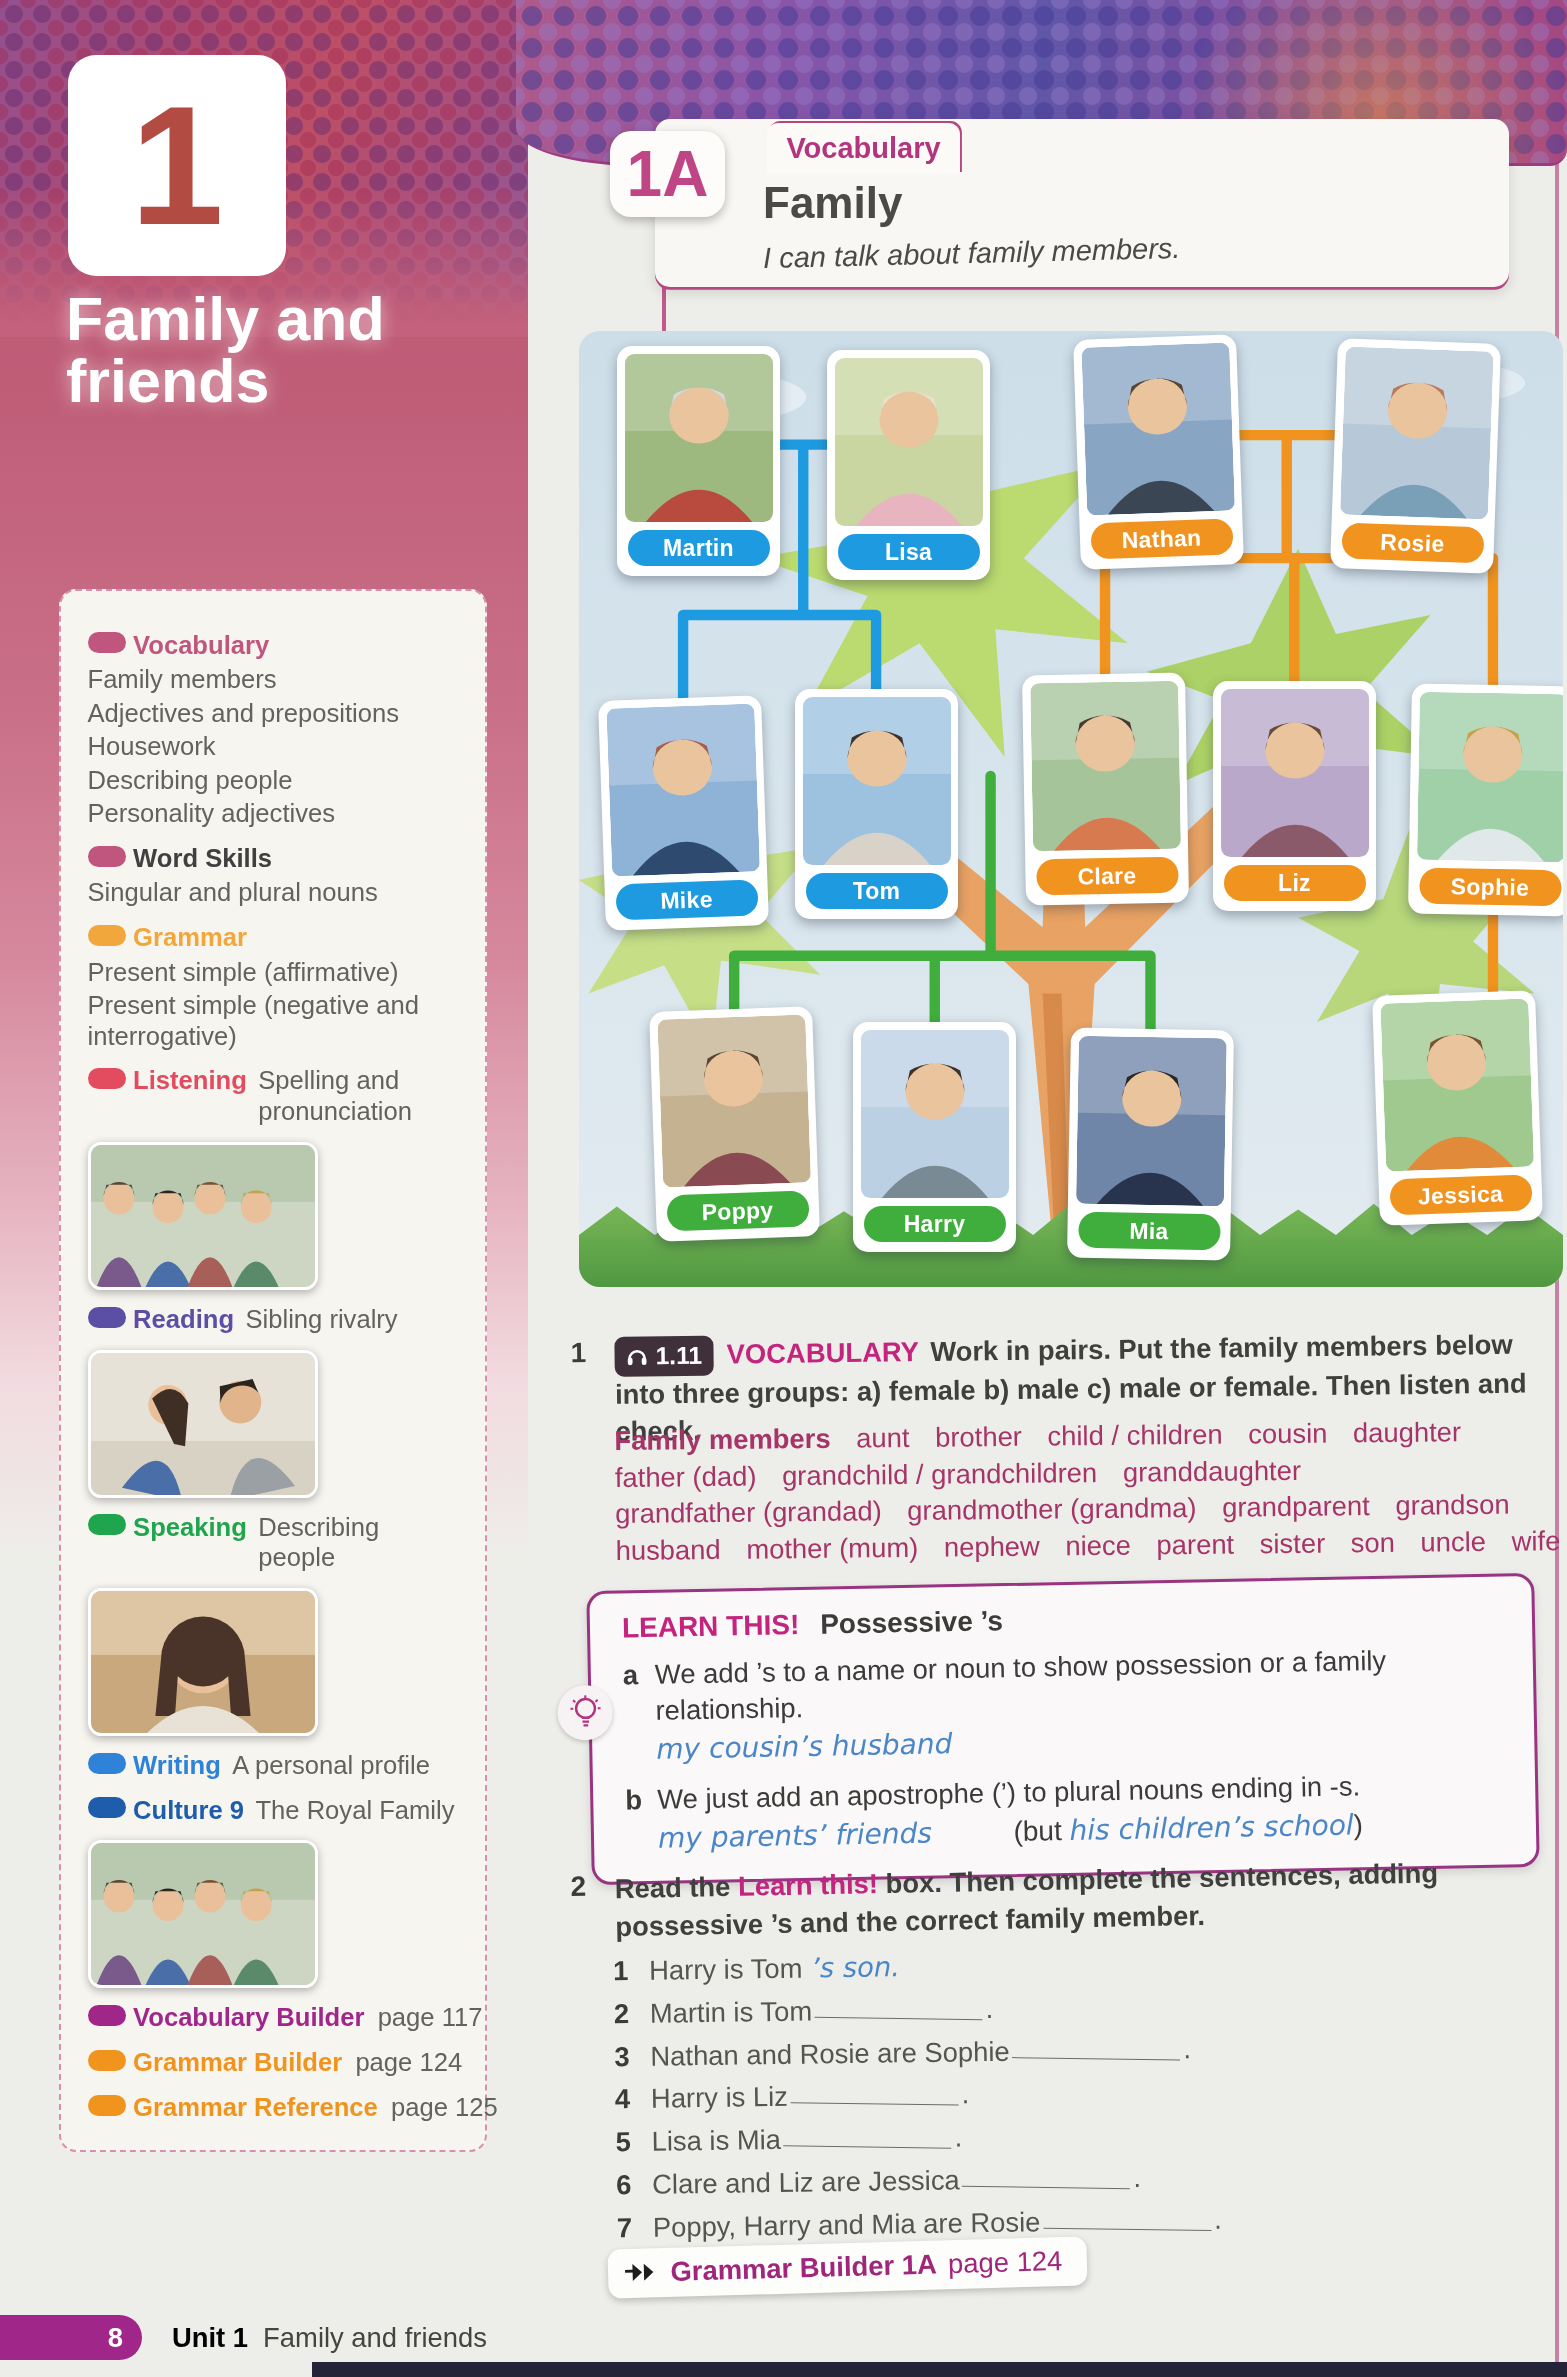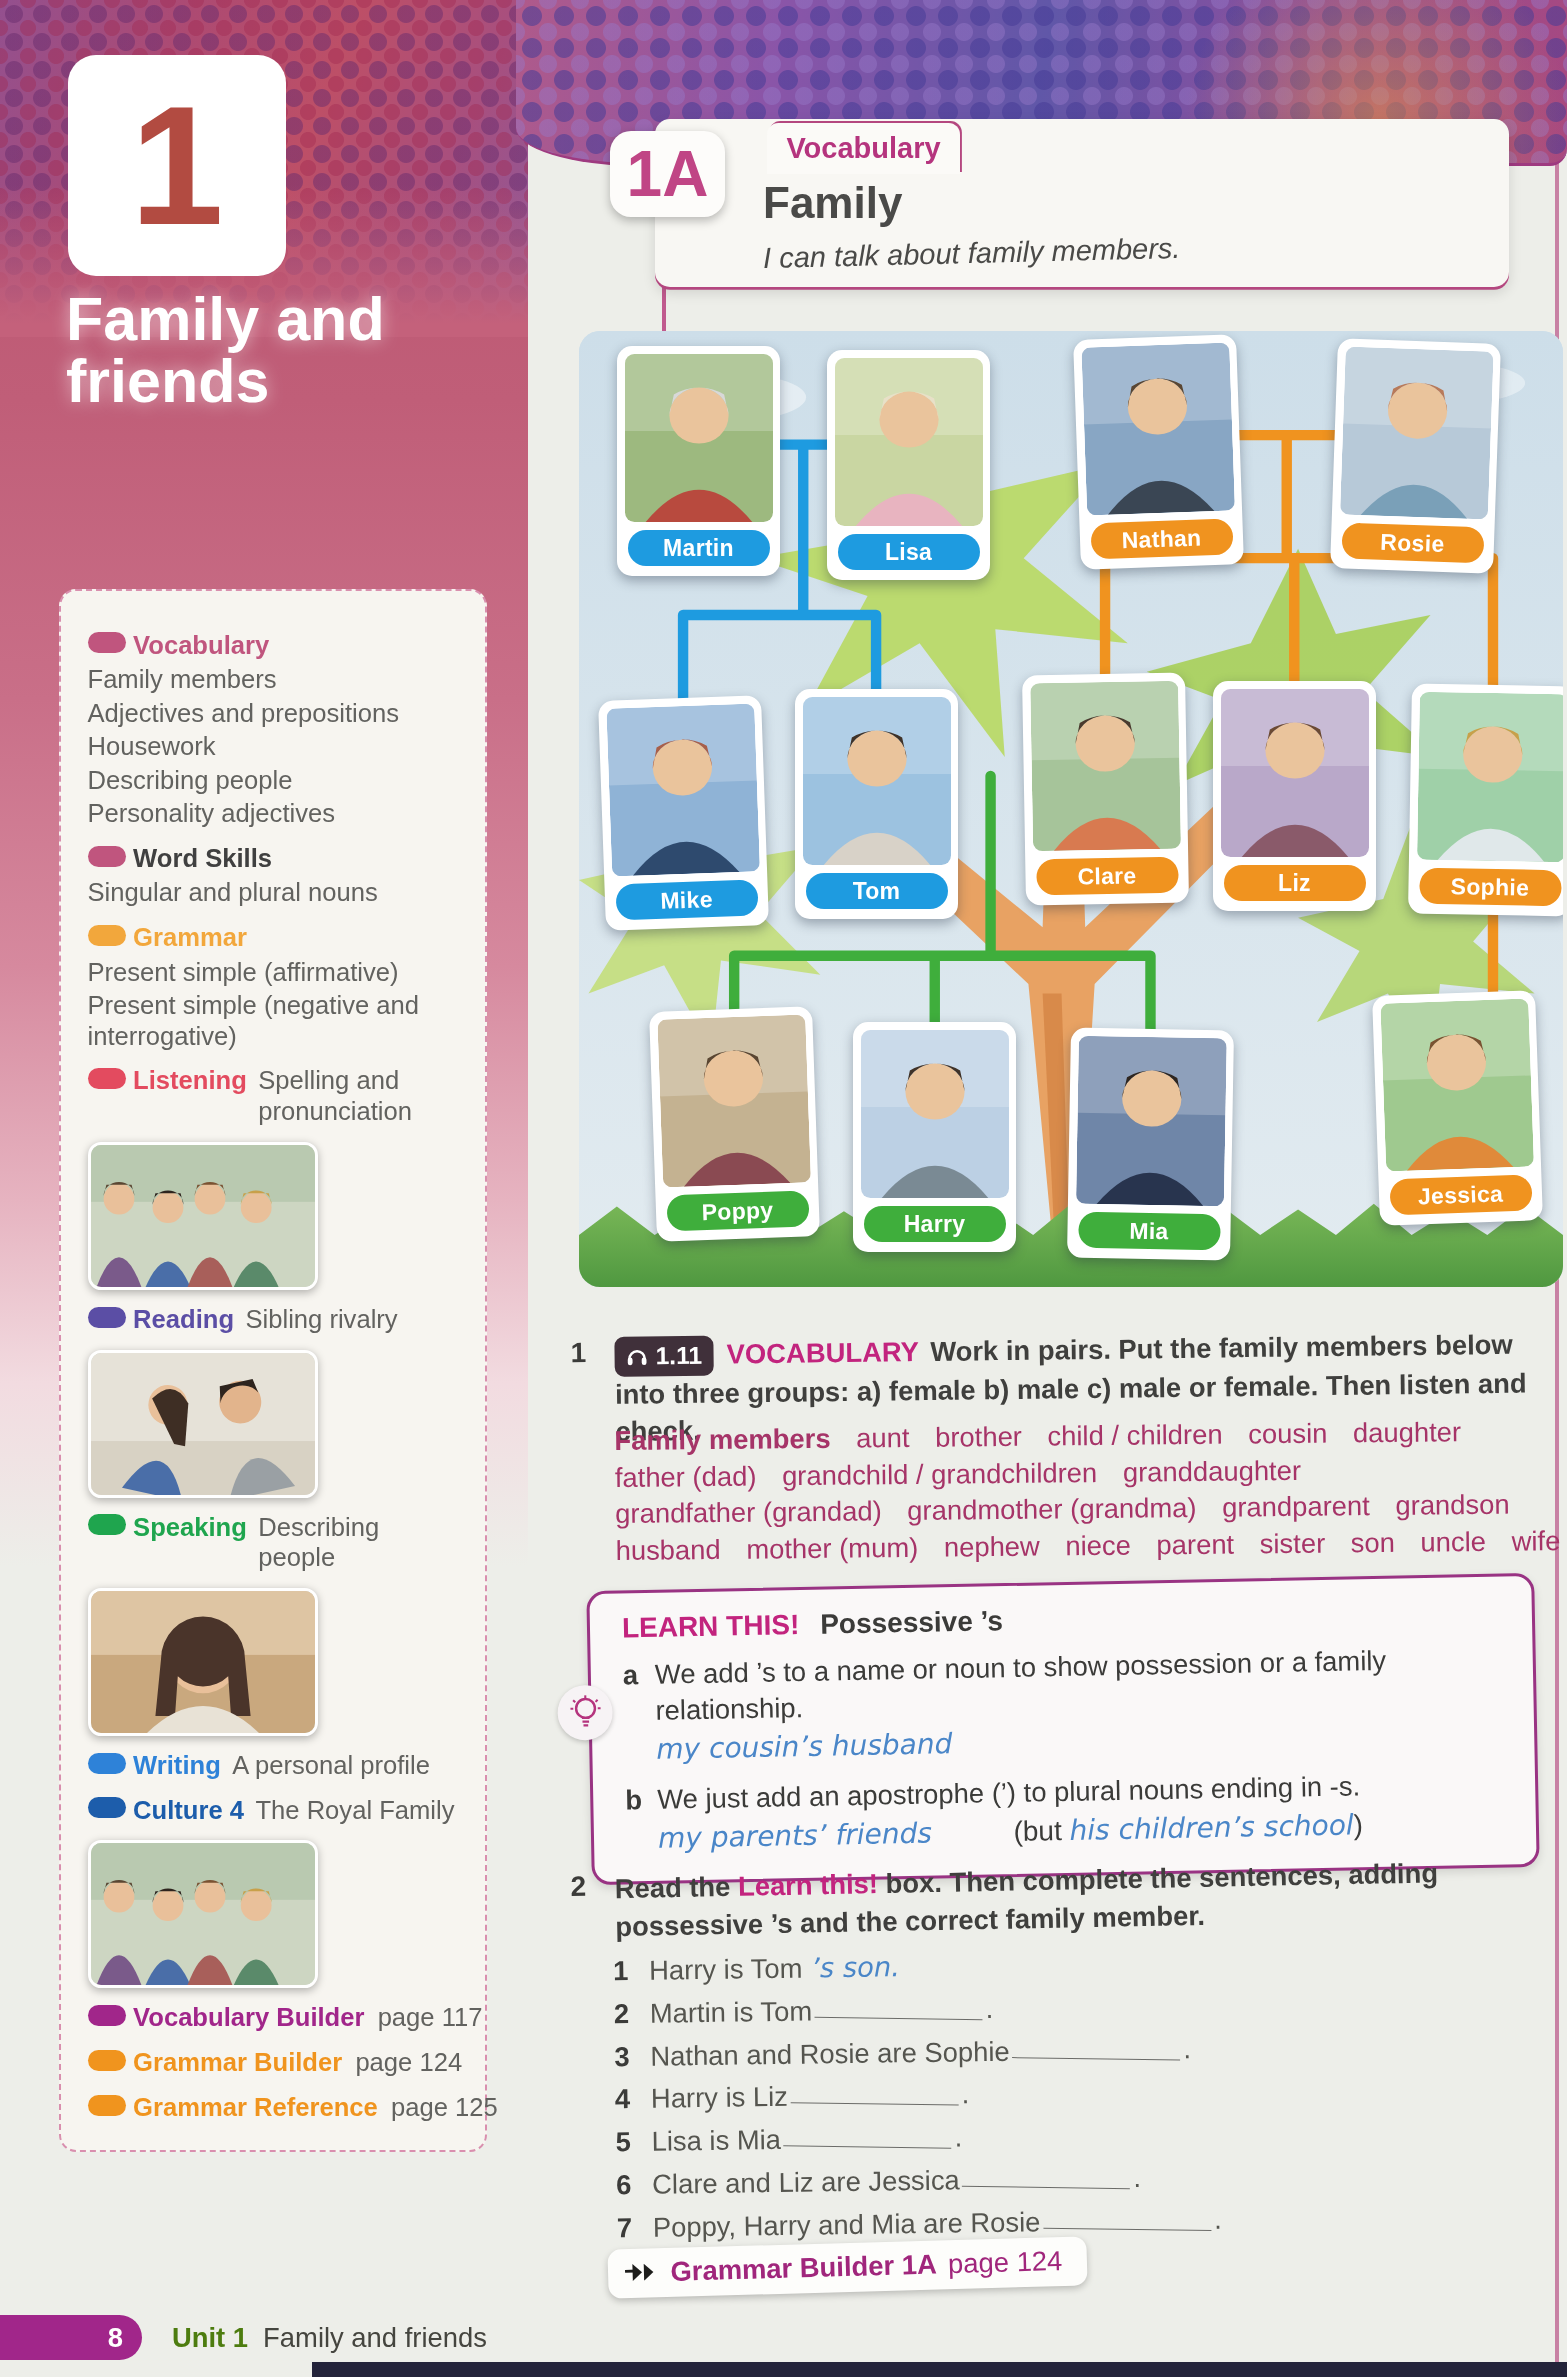--- a/index.html
+++ b/index.html
@@ -46,21 +46,21 @@
   .um-items div{margin-top:2.8px;}
   .um-photo{margin:15px 0 3.8px;width:224px;height:142px;border-radius:13.2px;border:3.8px solid #fff;
     box-shadow:0 2.8px 8.5px rgba(0,0,0,.28);overflow:hidden;background:#cfd4c8;}
   .um-photo svg{width:100%;height:100%;display:block;}
 
   
   .footer{position:absolute;left:0;top:2315px;z-index:5;display:flex;align-items:center;}
   .page-pill{width:142px;height:45px;background:#a1268a;border-radius:0 24.6px 24.6px 0;color:#fff;
     display:flex;align-items:center;justify-content:flex-end;padding-right:19px;box-sizing:border-box;
     font-size:27.4px;font-weight:bold;}
-  .footer .u-label{margin-left:30px;font-weight:bold;font-size:27.4px;color:#4d7c0f;}
+  .footer .u-label{margin-left:30px;font-weight:bold;font-size:27.4px;color:#000000;}
   .footer .u-title{margin-left:15px;font-size:27.4px;color:#45453f;}
 
   
   .header-card{position:absolute;left:655px;top:119px;width:854px;height:168px;background:#f8f7f3;z-index:3;
     border-radius:15px;box-shadow:0 2.8px 0 #b4477f,0 5.7px 13.2px rgba(0,0,0,.12);}
   .strand-tab{position:absolute;left:767px;top:123px;width:193px;height:51px;background:#fbfaf7;z-index:4;
     border-radius:11.4px 11.4px 0 0;box-shadow:1.9px -1.9px 0 #b4477f;display:flex;align-items:center;justify-content:center;
     font-weight:bold;font-size:29px;color:#b5347e;}
   .lesson-badge{position:absolute;left:610px;top:131px;width:115px;height:86px;background:#fdfcfa;z-index:5;
     border-radius:21px;box-shadow:0 3.8px 9.5px rgba(0,0,0,.25);display:flex;align-items:center;justify-content:center;
@@ -222,21 +222,21 @@
             <path d="M40 100 Q80 62 120 100 Z" fill="#e8e2d6"></path>
           </svg>
         </div>
         <div class="um-sec">
           <span class="pill" style="background: rgb(46, 130, 216);"></span>
           <span class="um-label" style="color: rgb(46, 130, 216);">Writing</span>
           <span class="um-inline">A personal profile</span>
         </div>
         <div class="um-sec">
           <span class="pill" style="background: rgb(29, 93, 171);"></span>
-          <span class="um-label" style="color: rgb(29, 93, 171);">Culture 4</span>
+          <span class="um-label" style="color: rgb(29, 93, 171);">Culture 9</span>
           <span class="um-inline">The Royal Family</span>
         </div>
         <div class="um-photo">
           <svg viewBox="0 0 160 100" preserveAspectRatio="none">
             <rect width="160" height="100" fill="#cdd6c2"></rect>
             <rect width="160" height="40" fill="#b9c9b0"></rect>
             <g>
               <circle cx="20" cy="38" r="11" fill="#e9c09a"></circle>
               <path d="M9 36 a11 10 0 0 1 22 0 l-2 -8 h-18 z" fill="#5a4632"></path>
               <path d="M4 100 Q20 58 36 100 Z" fill="#7a5a8a"></path>

